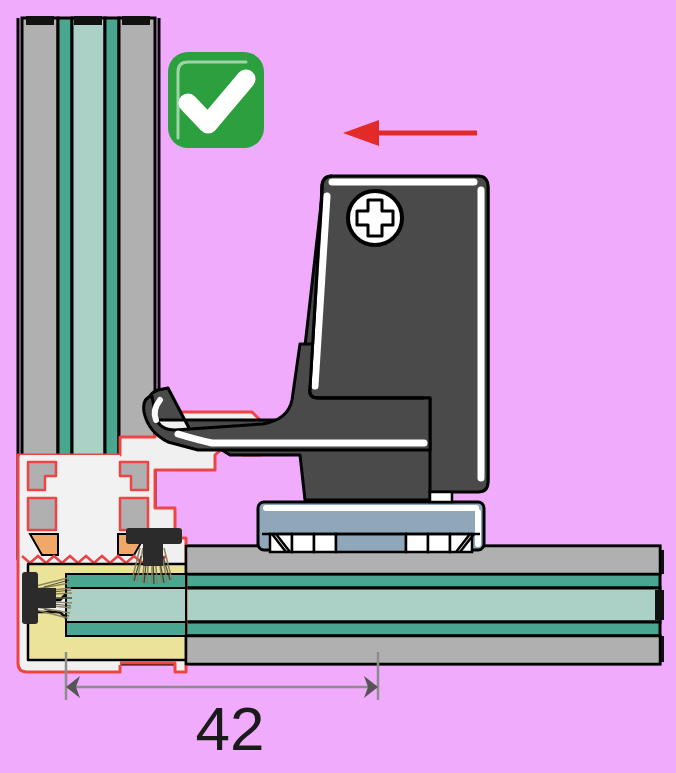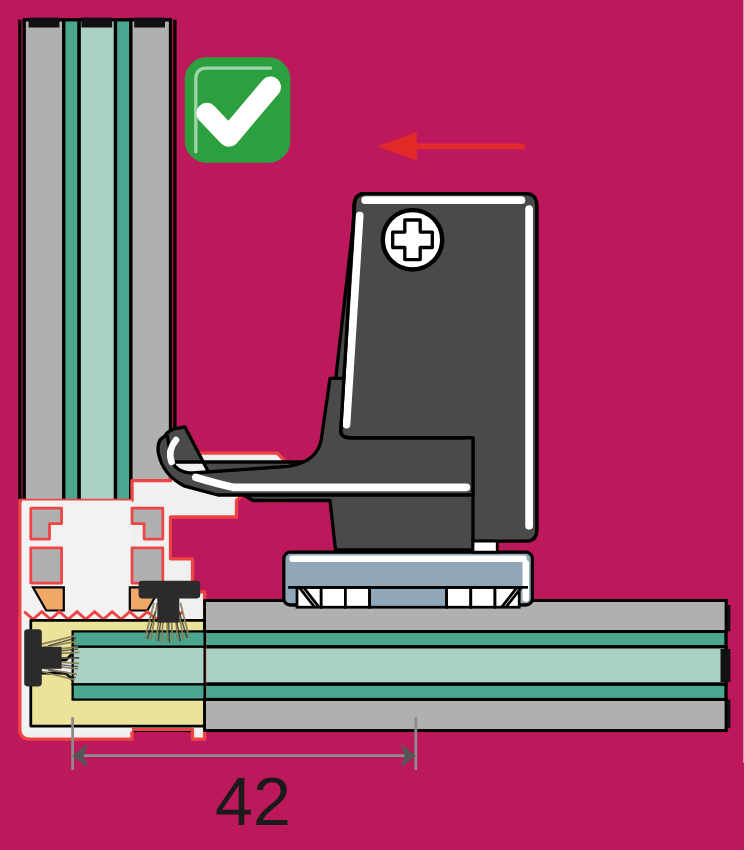--- a/index.html
+++ b/index.html
@@ -1,18 +1,18 @@
 <!DOCTYPE html>
 <html><head>
 <meta charset="utf-8">
 <style>
   html,body{margin:0;padding:0;background:#ffffff;}
   body{width:676px;height:773px;overflow:hidden;
        font-family:"Liberation Sans",sans-serif;}
-  #stage{position:relative;width:676px;height:773px;background:#be185d;}
+  #stage{position:relative;width:676px;height:773px;background:#f0abfc;}
   #stage svg{display:block;}
   .dimtext{font-family:"Liberation Sans",sans-serif;font-size:62px;fill:#1a1a1a;}
 </style>
 </head>
 <body>
 
 <div id="stage">
 <svg width="676" height="773" viewBox="0 0 676 773" xmlns="http://www.w3.org/2000/svg">
 
   <defs>

